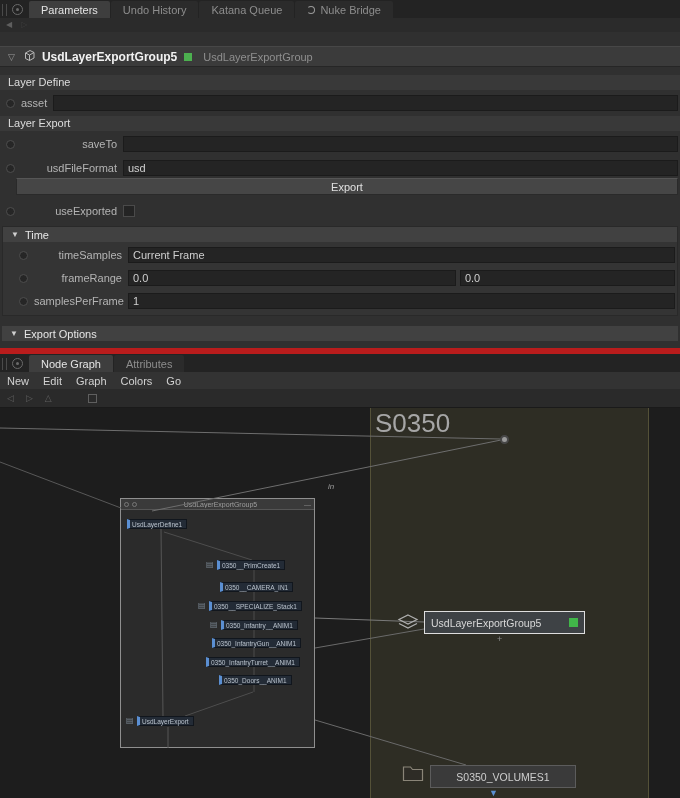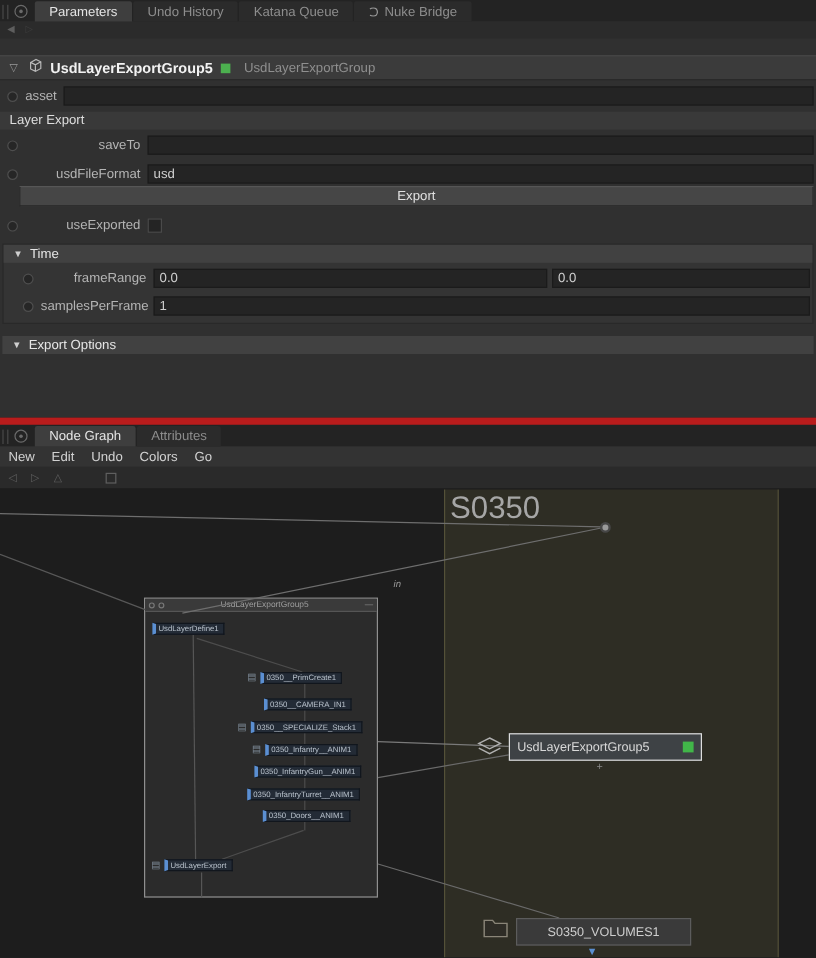--- a/index.html
+++ b/index.html
@@ -115,20 +115,23 @@
       <span>
         <svg width="13" height="13" viewBox="0 0 13 13">
             <path d="M3.5 4 L8 1.5 L12 3.5 L12 9 L7.5 11.5 L3.5 9.5 Z M3.5 4 L7.5 6 L12 3.5 M7.5 6 L7.5 11.5" fill="none" stroke="#b8b8b8" stroke-width="1"></path>
           </svg>
       </span>
       <span class="nh-name">UsdLayerExportGroup5</span>
       <span class="green-badge"></span>
       <span class="nh-type">UsdLayerExportGroup</span>
     </div>
 
+    <div class="sect-header first">
+      <span>Layer Define</span>
+    </div>
 
     <div class="prow">
       <span class="pbadge"></span>
       <span class="plabel left">asset</span>
       <input class="pfield" value="" style="">
     </div>
 
     <div class="sect-header">
       <span>Layer Export</span>
     </div>
@@ -152,20 +155,25 @@
     <div class="prow" style="margin-top:6px">
       <span class="pbadge"></span>
       <span class="plabel">useExported</span>
       <span class="checkbox"></span>
     </div>
 
     <div class="time-sect">
       <div class="time-header">
         <span class="tri-filled">▼</span>
         <span>Time</span>
+      </div>
+      <div class="prow indent">
+        <span class="pbadge"></span>
+        <span class="plabel" style="width:88px">timeSamples</span>
+        <input class="pfield" value="Current Frame" style="">
       </div>
       <div class="prow indent">
         <span class="pbadge"></span>
         <span class="plabel" style="width:88px">frameRange</span>
         <span class="frpair">
           <input class="pfield a" value="0.0" style="">
           <input class="pfield b" value="0.0" style="">
         </span>
       </div>
       <div class="prow indent">
@@ -189,21 +197,21 @@
         <span>Node Graph</span>
       </div>
       <div class="tab">
         <span>Attributes</span>
       </div>
     </div>
 
     <div class="menubar">
       <span class="menu-item">New</span>
       <span class="menu-item">Edit</span>
-      <span class="menu-item">Undo</span>
+      <span class="menu-item">Graph</span>
       <span class="menu-item">Colors</span>
       <span class="menu-item">Go</span>
     </div>
 
     <div class="gtoolbar">
       <span class="tb-icon">◁</span>
       <span class="tb-icon">▷</span>
       <span class="tb-icon">△</span>
       <span class="tb-square"></span>
     </div>

